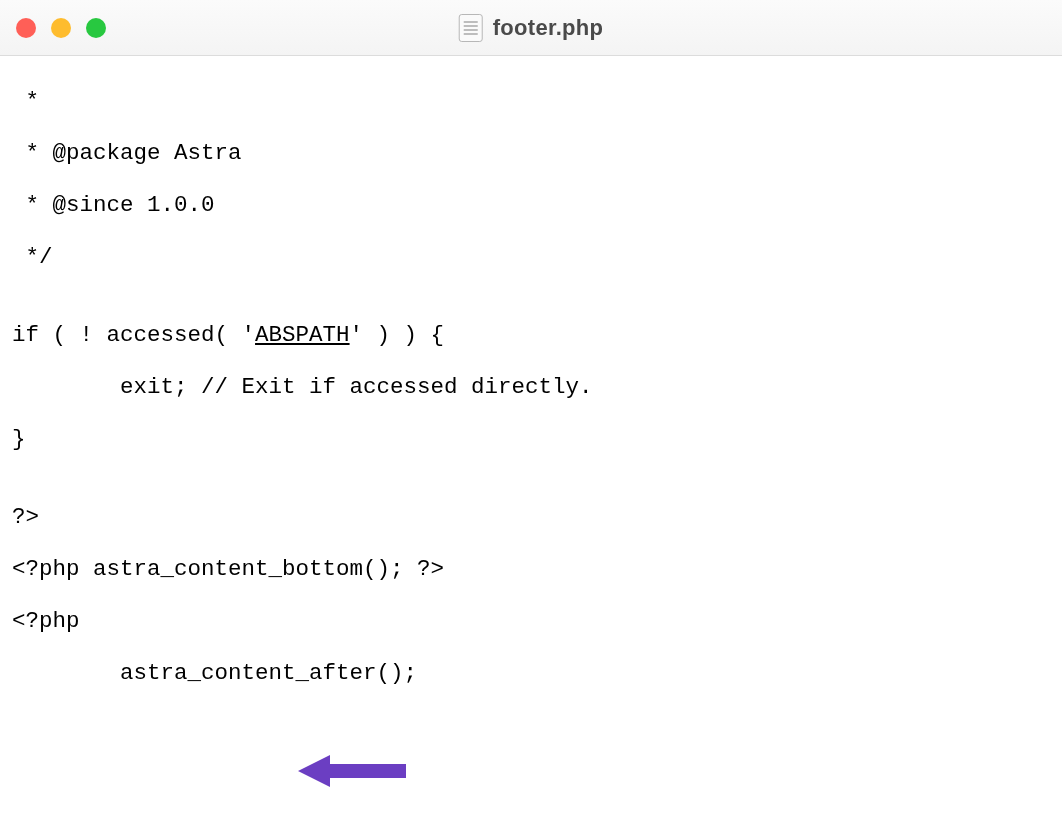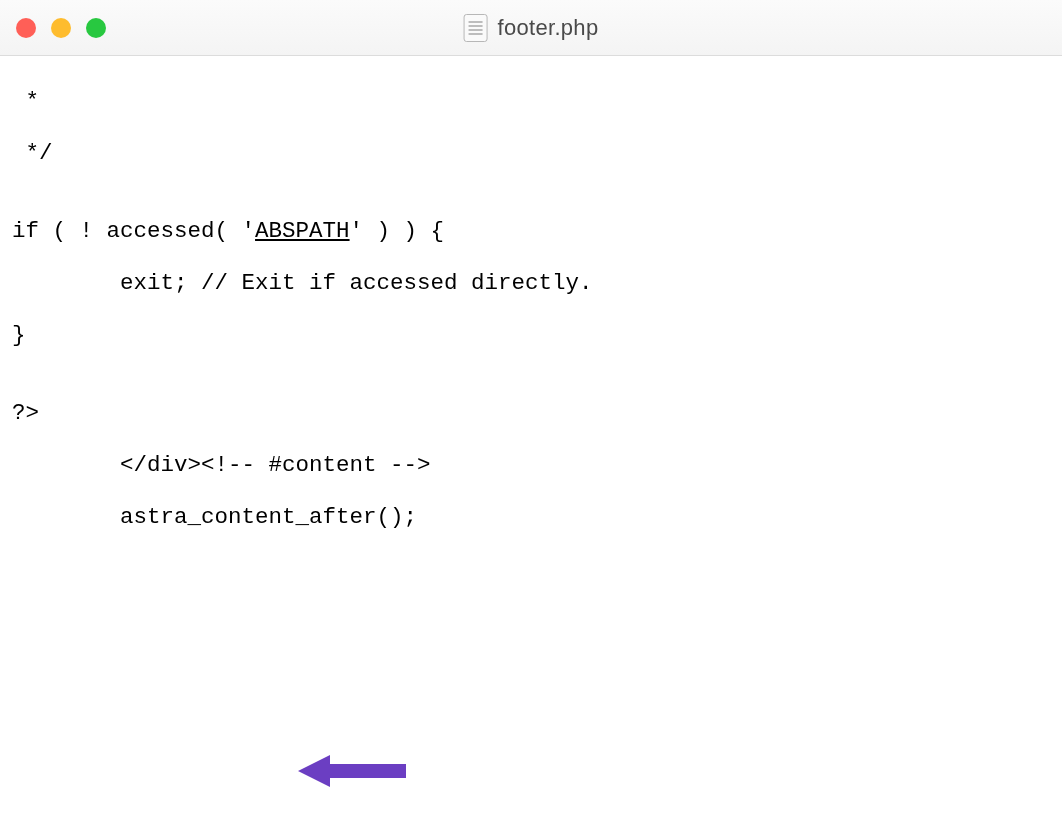--- a/index.html
+++ b/index.html
@@ -54,21 +54,21 @@
     content: "";
     position: absolute;
     left: 4px; right: 4px; top: 6px;
     height: 2px;
     background: #bdbdbd;
     box-shadow: 0 4px 0 #bdbdbd, 0 8px 0 #bdbdbd, 0 12px 0 #bdbdbd;
   }
   .title-text {
     font-family: -apple-system, "Helvetica Neue", Arial, sans-serif;
     font-size: 22px;
-    font-weight: 400;
+    font-weight: 700;
     color: #4a4a4a;
     letter-spacing: 0.3px;
   }
   .editor {
     padding: 6px 12px 20px 12px;
     font-size: 22.5px;
     line-height: 26px;
     white-space: pre;
     color: #000;
     position: relative;
@@ -100,28 +100,31 @@
     <div class="dot green"></div>
   </div>
   <div class="title-center">
     <span class="file-icon"></span>
     <span class="title-text">footer.php</span>
   </div>
 </div>
 
 <div class="editor">
 <span class="line"> *</span>
+<span class="line"> * @package Astra</span>
+<span class="line"> * @since 1.0.0</span>
 <span class="line"> */</span>
 <span class="line"></span>
 <span class="line"><span>if ( ! accessed( '</span><span class="spellwave">ABSPATH</span><span>' ) ) {</span></span>
 <span class="line">        exit; // Exit if accessed directly.</span>
 <span class="line">}</span>
 <span class="line"></span>
 <span class="line">?&gt;</span>
-<span class="line">        &lt;/div&gt;&lt;!-- #content --&gt;</span>
+<span class="line">&lt;?php astra_content_bottom(); ?&gt;</span>
+<span class="line">&lt;?php</span>
 <span class="line">        astra_content_after();</span>
 <span class="line"></span>
 
 <span class="line"></span>
 
 <span class="line"></span>
 
 
 
 

